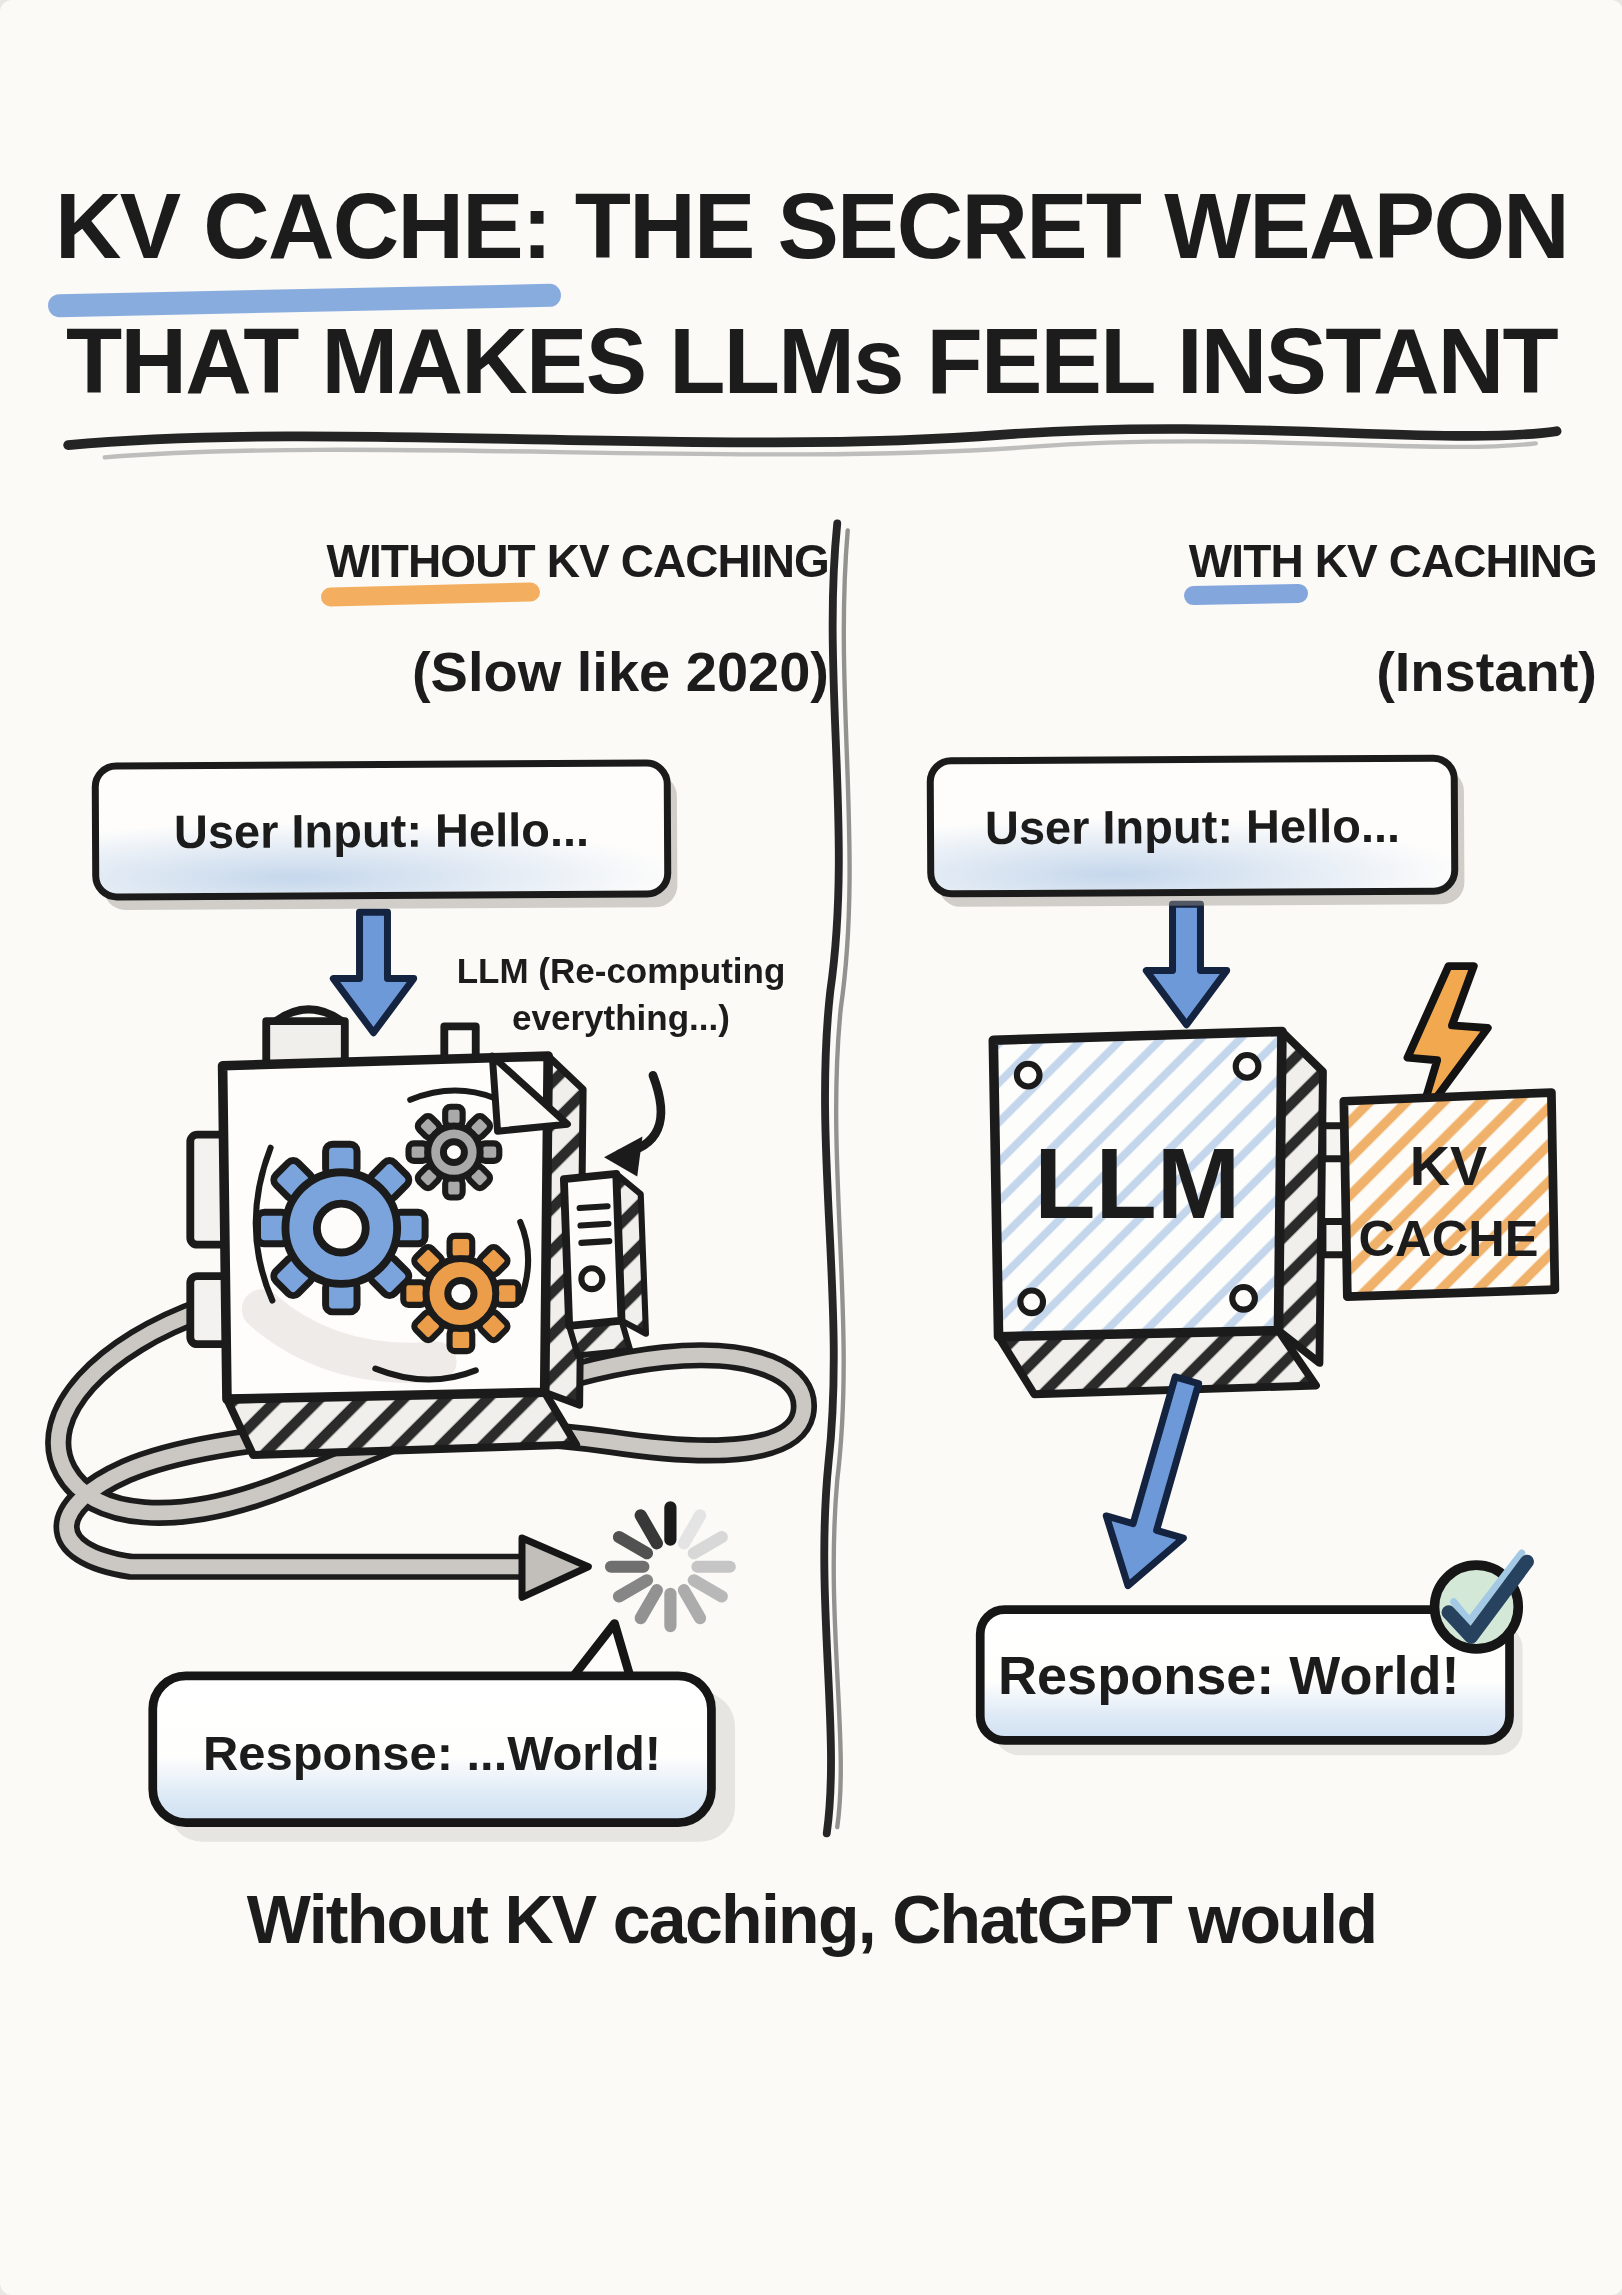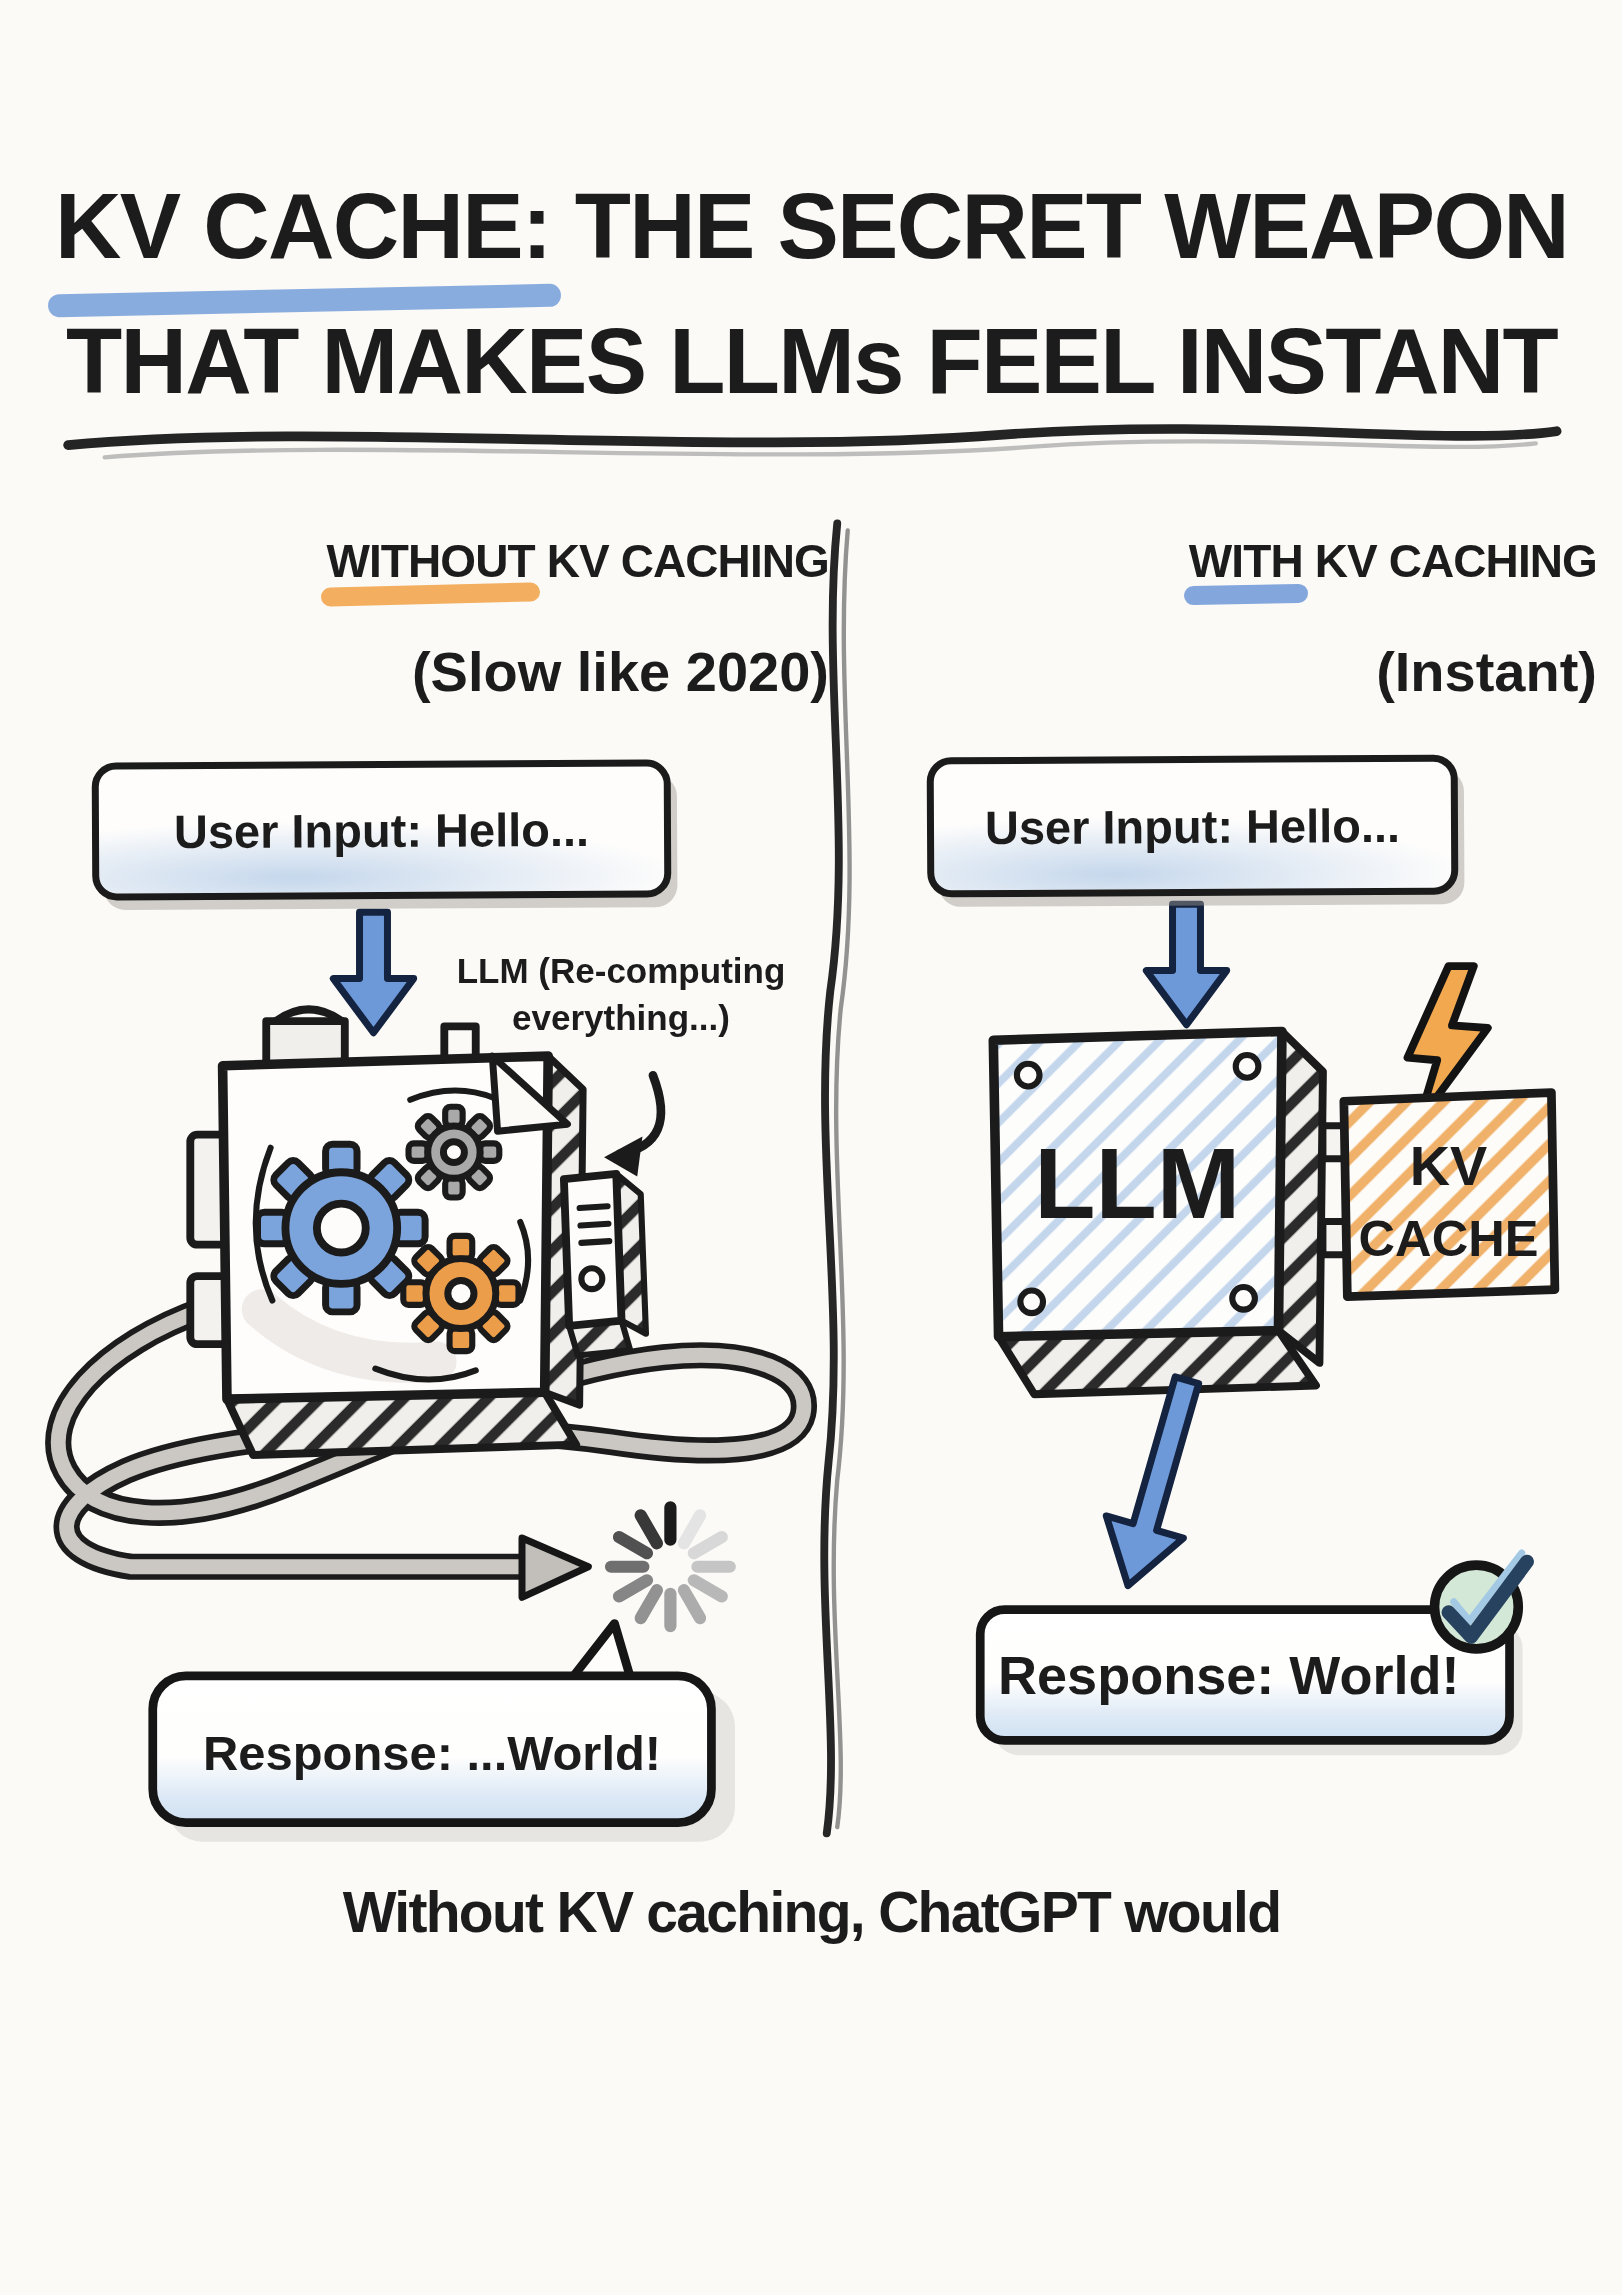--- a/index.html
+++ b/index.html
@@ -1,17 +1,17 @@
 <!DOCTYPE html>
 <html style="font-size:14px"><head>
 <meta charset="utf-8">
 <style>
   html,body{margin:0;padding:0;background:#e9e7e3;}
   .canvas{position:relative;width:1623px;height:2295px;background:#fbfaf7;
-    font-family:"Liberation Sans",sans-serif;color:#1c1c1c;overflow:hidden;}
+    font-family:"Liberation Sans",sans-serif;color:#1c1c1c;overflow:hidden;border-radius:12px;}
   .abs{position:absolute;}
   svg{position:absolute;overflow:visible;}
   svg text{font-family:"Liberation Sans",sans-serif;font-weight:700;fill:#1c1c1c;text-anchor:middle;}
 
   .title{left:0;right:0;top:159px;text-align:center;font-size:92px;font-weight:800;
     letter-spacing:-1.7px;line-height:1.47;}
   .hl-blue-title{position:relative;display:inline-block;}
   .hl-blue-title::after{content:"";position:absolute;left:-7px;right:-10.5px;bottom:-17.4px;height:23px;
     background:#6d98d8;opacity:.8;border-radius:11.3px;transform:rotate(-1.2deg);}
 
@@ -31,21 +31,21 @@
 
   .input-box{border:7.9px solid #1b1b1b;border-radius:24.4px;display:flex;align-items:center;
     justify-content:center;font-size:47px;font-weight:700;background-color:#fefdfc;
     background-image:radial-gradient(90% 60% at 35% 88%, rgba(141,178,220,.5), rgba(141,178,220,0) 75%);
     box-shadow:8.7px 12.2px 0 -2.6px rgba(158,153,146,.45);transform:rotate(-.3deg);}
   .input-left{left:92px;top:761px;width:565px;height:124px;}
   .input-right{left:927px;top:756px;width:517px;height:126px;}
 
   .llm-note{left:403px;top:948px;width:436px;text-align:center;font-size:35px;font-weight:700;line-height:1.34;}
 
-  .caption{left:0;right:0;top:1876px;text-align:center;font-size:57px;font-weight:700;
+  .caption{left:0;right:0;top:1876px;text-align:center;font-size:68px;font-weight:700;
     letter-spacing:-1.7px;line-height:1.28;}
 </style>
 </head>
 <body>
 
 <div class="canvas">
 
   <div class="abs title">
     <div><span class="hl-blue-title">KV CACHE:</span><span> THE SECRET WEAPON</span></div>
     <div>THAT MAKES LLMs FEEL INSTANT</div>

